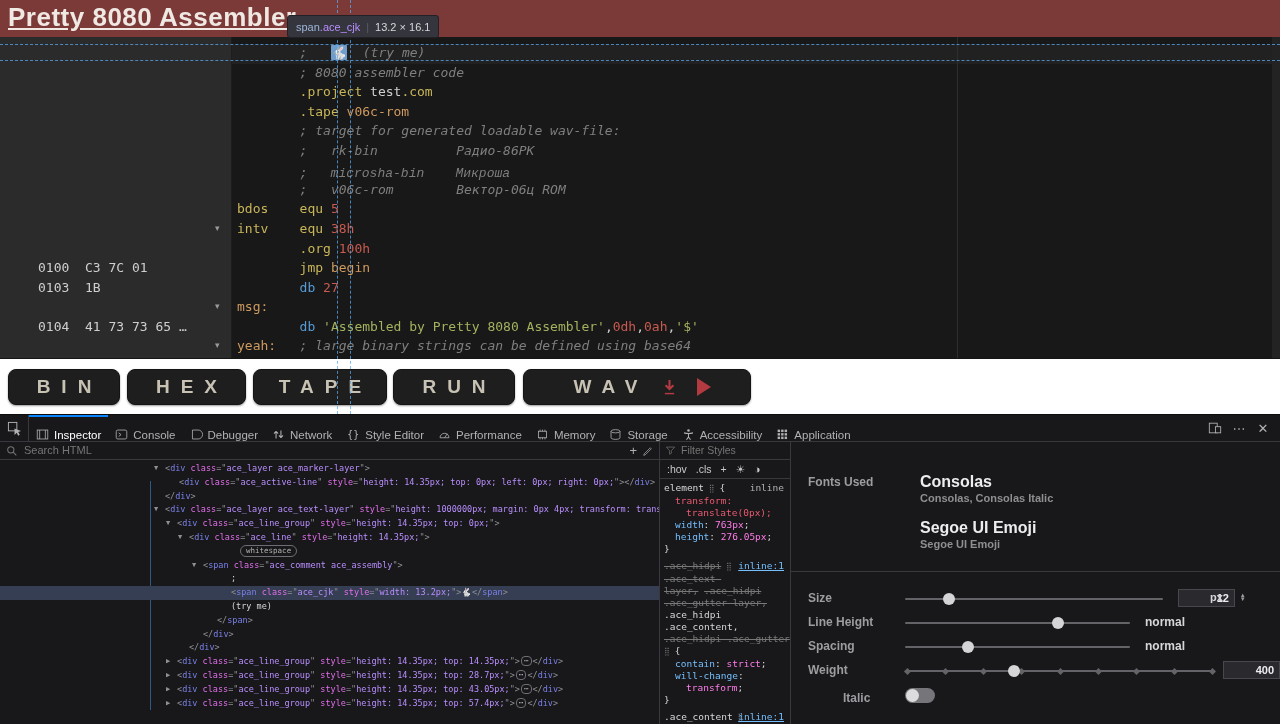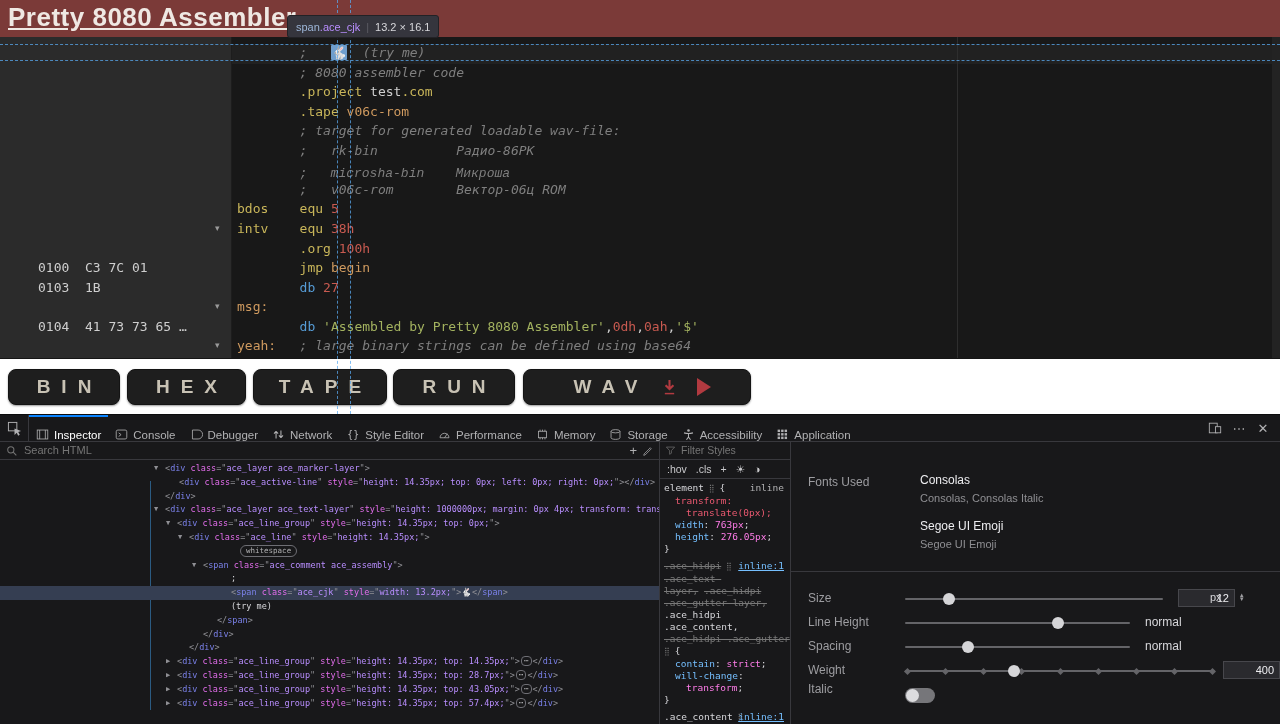--- a/index.html
+++ b/index.html
@@ -93,23 +93,23 @@
   .rl-link{color:#75bfff;text-decoration:underline;cursor:pointer;}
   .rl-icon{color:#757575;font-size:8px;}
   .rl-rule{margin-bottom:5px;}
   
   #side-panel{position:absolute;left:790px;top:26px;width:490px;height:284px;overflow:hidden;}
   #side-tabs{height:22px;display:flex;align-items:stretch;border-bottom:1px solid #38383d;}
   #side-toggle{width:22px;display:flex;align-items:center;justify-content:center;cursor:pointer;}
   .side-tab{display:flex;align-items:center;padding:0 9px;cursor:pointer;position:relative;font-size:11.5px;}
   .side-tab.active{color:#fff;}
   .side-tab.active::before{content:"";position:absolute;left:0;top:0;right:0;height:2px;background:#0a84ff;}
-  #fonts-panel{position:absolute;left:0;top:22px;width:490px;height:262px;font-size:12px;}
+  #fonts-panel{position:absolute;left:0;top:22px;width:490px;height:262px;font-size:12px;font-weight:bold;}
   .fp-label{position:absolute;left:18px;color:#9d9da1;}
-  .fp-name{position:absolute;left:130px;color:#ededf0;font-size:12px;}
+  .fp-name{position:absolute;left:130px;color:#ededf0;font-size:16px;}
   .fp-sub{position:absolute;left:130px;color:#8f8f93;font-size:11px;}
   .fp-divider{position:absolute;left:0;width:490px;height:1px;background:#38383d;}
   .fp-track{position:absolute;height:2px;background:#646468;border-radius:1px;cursor:pointer;}
   .fp-thumb{position:absolute;width:12px;height:12px;border-radius:50%;background:#d5d5d8;top:-5px;cursor:pointer;}
   .fp-tick{position:absolute;width:5px;height:5px;background:#646468;transform:rotate(45deg);top:-1.5px;}
   .fp-val{position:absolute;color:#d7d7db;}
   .fp-input{position:absolute;background:#2a2a2e;border:1px solid #47474c;color:#ededf0;text-align:right;
             font-size:11px;height:16px;padding:0 5px;}
   .fp-unit{position:absolute;color:#d7d7db;font-size:11px;display:flex;align-items:center;gap:3px;cursor:pointer;}
   .fp-unit .ud{display:flex;flex-direction:column;font-size:6px;line-height:4px;color:#9d9da1;}
@@ -434,20 +434,20 @@
             <div class="fp-tick" style="left: 76.25px;"></div>
             <div class="fp-tick" style="left: 114.375px;"></div>
             <div class="fp-tick" style="left: 152.5px;"></div>
             <div class="fp-tick" style="left: 190.625px;"></div>
             <div class="fp-tick" style="left: 228.75px;"></div>
             <div class="fp-tick" style="left: 266.875px;"></div>
             <div class="fp-tick" style="left: 305px;"></div>
             <div class="fp-thumb" style="left: 102.5px;"></div>
           </div>
           <div class="fp-input" style="left: 433px; top: 198px; width: 45px; line-height: 16px;">400</div>
-          <div class="fp-label" style="top: 219px;">Italic</div>
+          <div class="fp-label" style="top: 228px; margin-left: 35px;">Italic</div>
           <div class="fp-toggle" style="left: 115px; top: 225px;">
             <div class="knob"></div>
           </div>
         </div>
     </div>
   </div>
 </div>
 
 </body></html>

